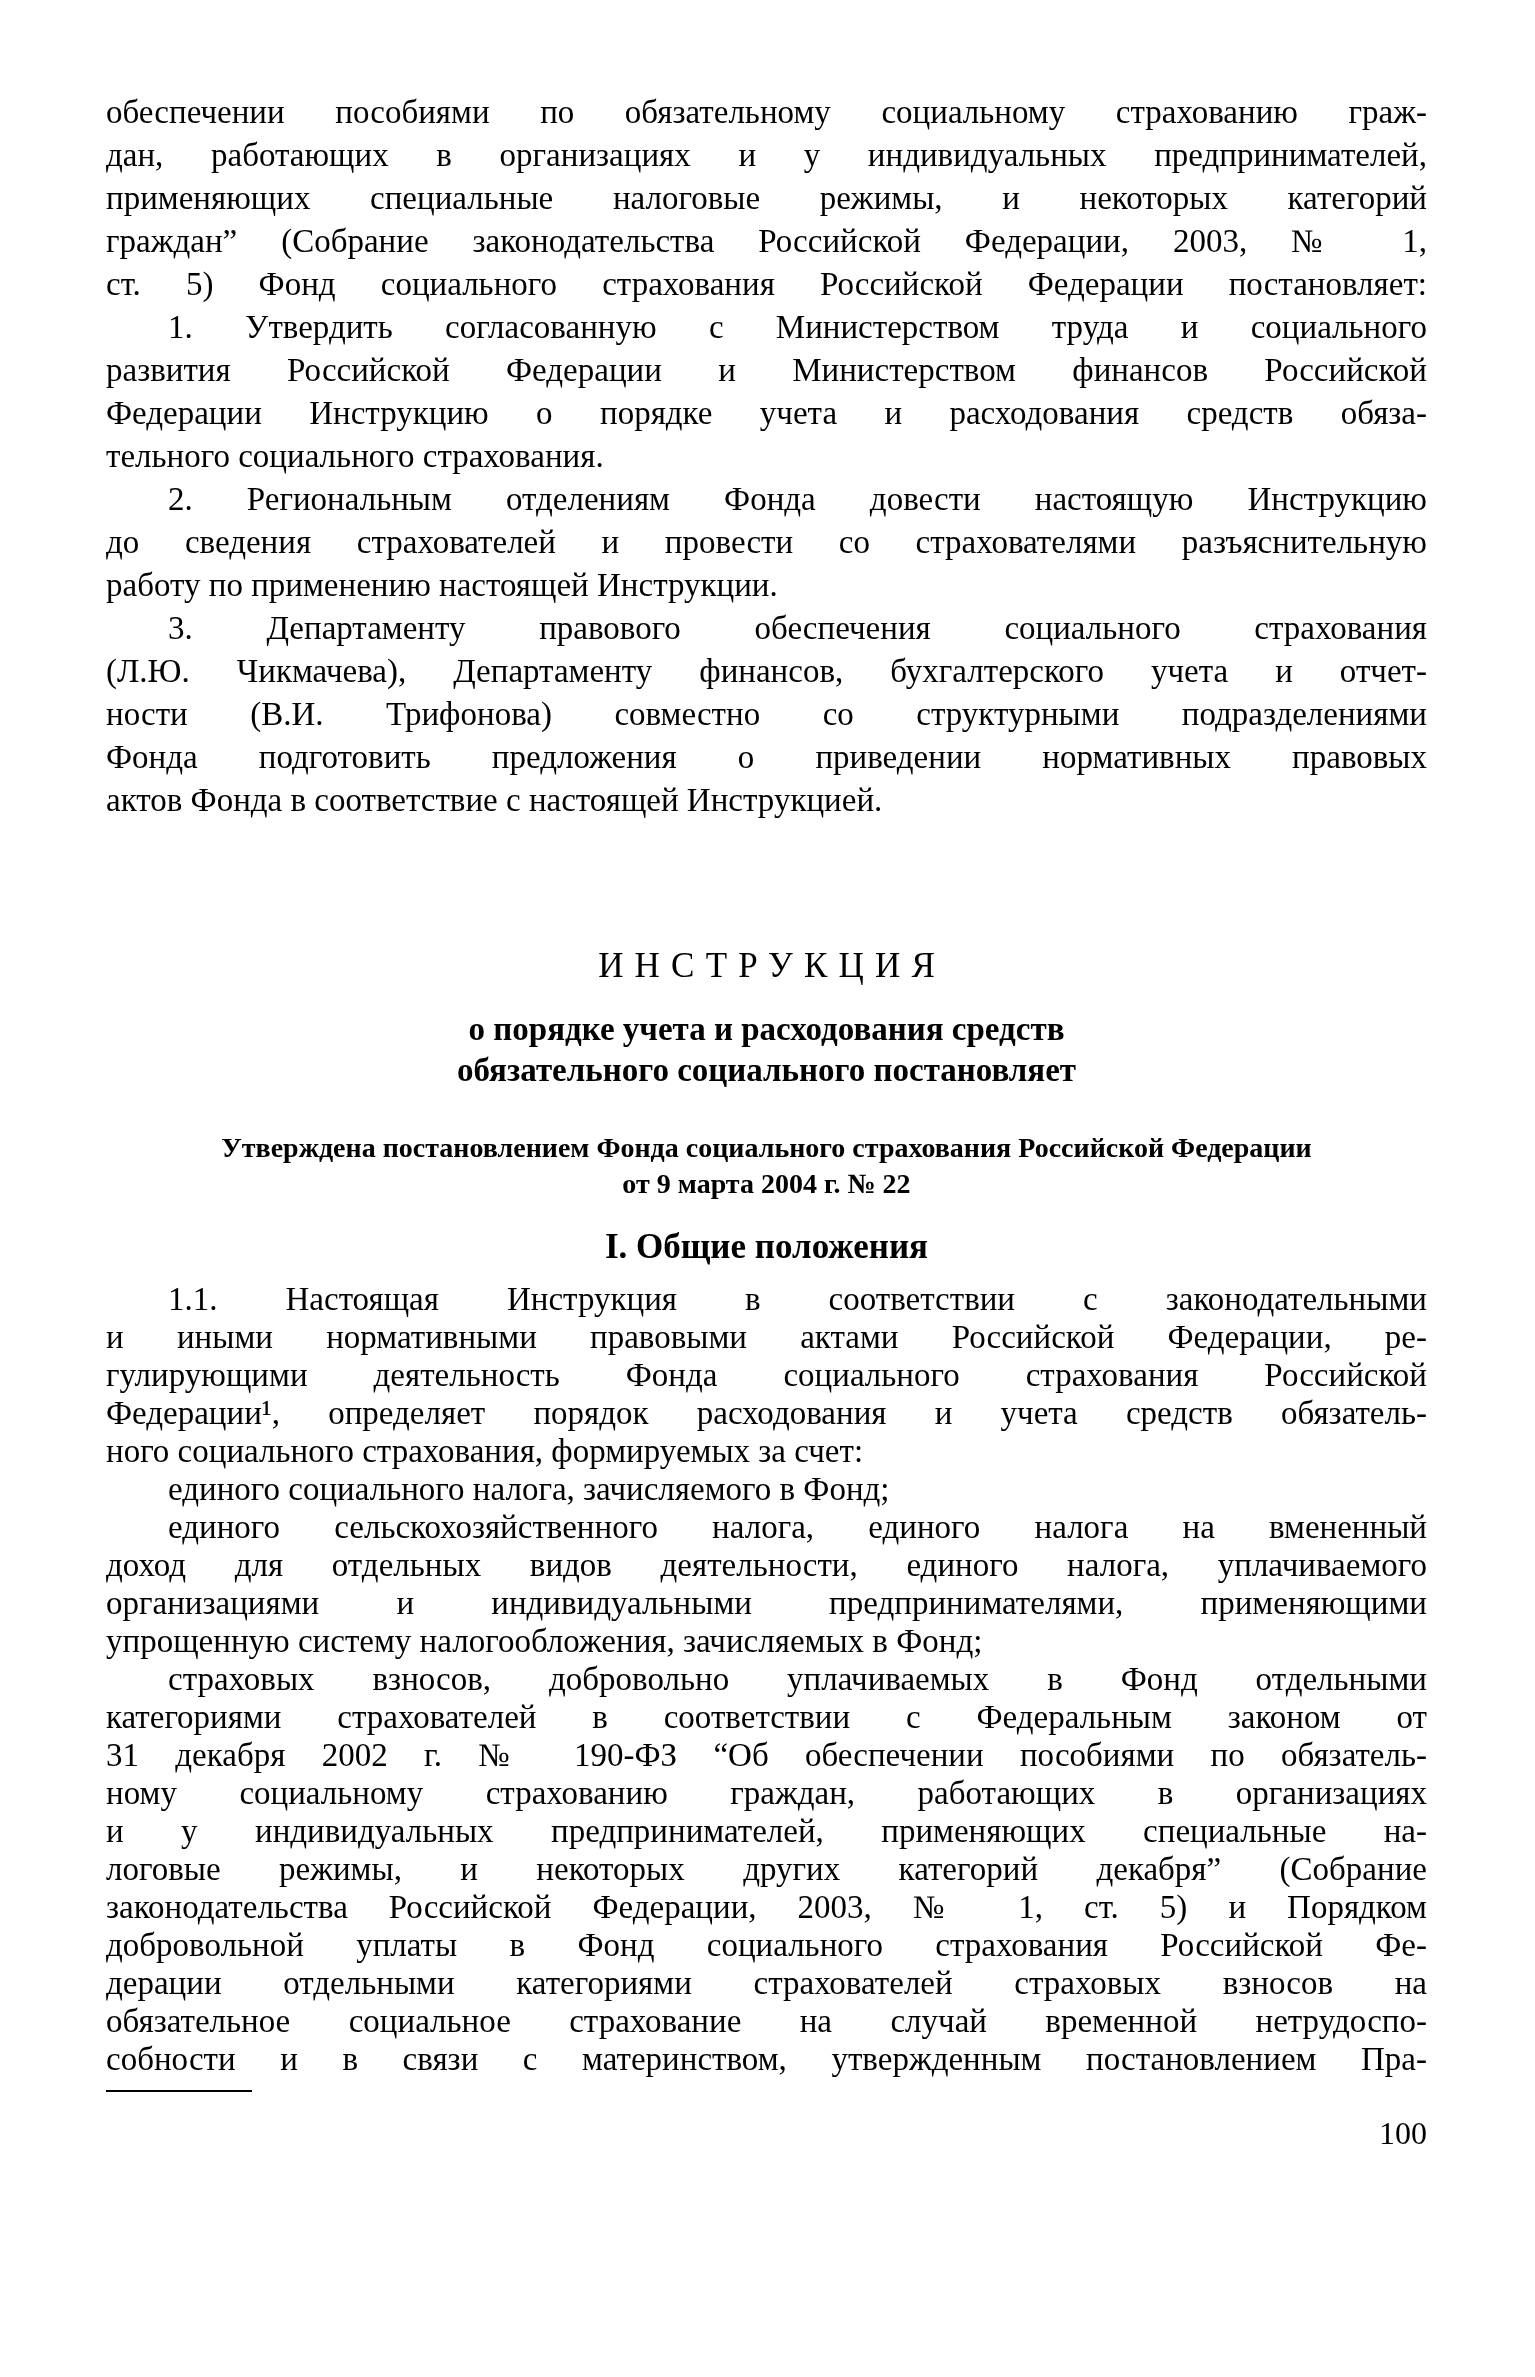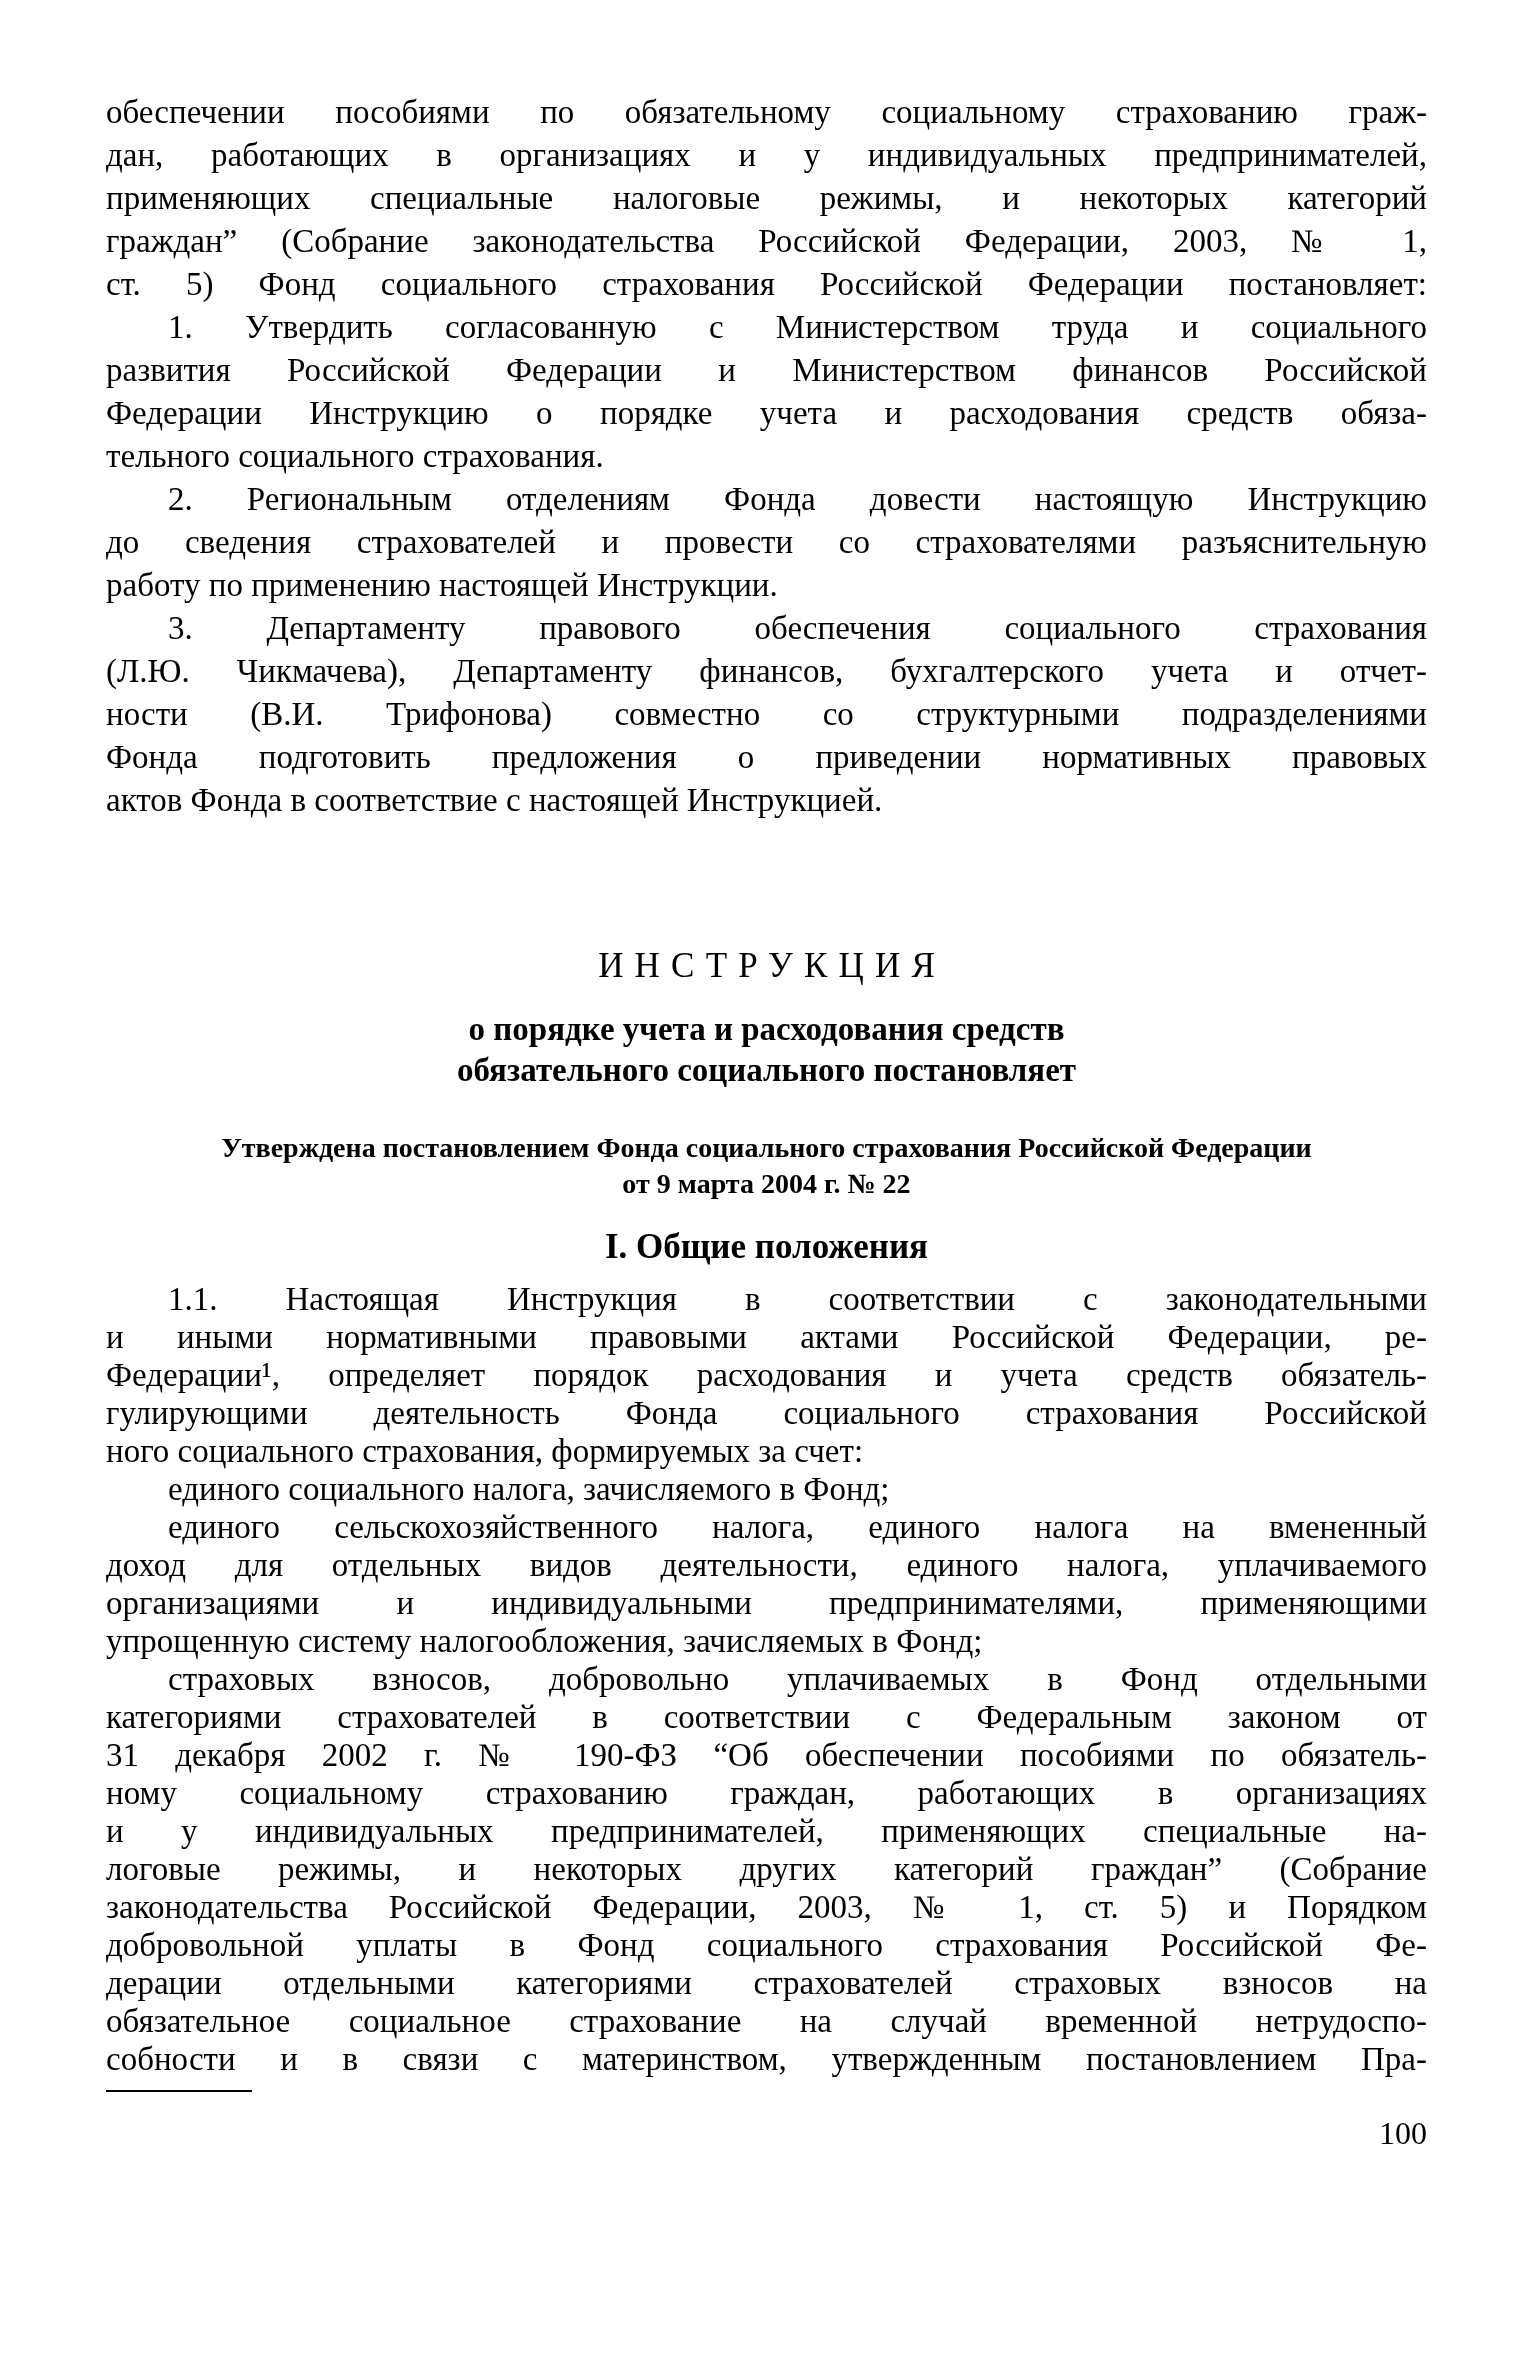--- a/index.html
+++ b/index.html
@@ -131,43 +131,43 @@
     <div class="approved centered">
         <div class="line first">Утверждена постановлением Фонда социального страхования Российской Федерации</div>
         <div class="line last">от 9 марта 2004 г. № 22</div>
       </div>
 
     <div class="section-heading">I. Общие положения</div>
 
     <div class="para tight indent-first clause">
         <div class="line first">1.1. Настоящая Инструкция в соответствии с законодательными</div>
         <div class="line">и иными нормативными правовыми актами Российской Федерации, ре-</div>
+        <div class="line">гулирующими деятельность Фонда социального страхования Российской</div>
         <div class="line">Федерации¹, определяет порядок расходования и учета средств обязатель-</div>
-        <div class="line">гулирующими деятельность Фонда социального страхования Российской</div>
         <div class="line last">ного социального страхования, формируемых за счет:</div>
       </div>
 
     <div class="para tight indent-first">
         <div class="line first last">единого социального налога, зачисляемого в Фонд;</div>
       </div>
 
     <div class="para tight indent-first">
         <div class="line first">единого сельскохозяйственного налога, единого налога на вмененный</div>
         <div class="line">доход для отдельных видов деятельности, единого налога, уплачиваемого</div>
         <div class="line">организациями и индивидуальными предпринимателями, применяющими</div>
         <div class="line last">упрощенную систему налогообложения, зачисляемых в Фонд;</div>
       </div>
 
     <div class="para tight indent-first">
         <div class="line first">страховых взносов, добровольно уплачиваемых в Фонд отдельными</div>
         <div class="line">категориями страхователей в соответствии с Федеральным законом от</div>
         <div class="line">31 декабря 2002 г. № 190-ФЗ “Об обеспечении пособиями по обязатель-</div>
         <div class="line">ному социальному страхованию граждан, работающих в организациях</div>
         <div class="line">и у индивидуальных предпринимателей, применяющих специальные на-</div>
-        <div class="line">логовые режимы, и некоторых других категорий граждан” (Собрание</div>
+        <div class="line">логовые режимы, и некоторых других категорий декабря” (Собрание</div>
         <div class="line">законодательства Российской Федерации, 2003, № 1, ст. 5) и Порядком</div>
         <div class="line">добровольной уплаты в Фонд социального страхования Российской Фе-</div>
         <div class="line">дерации отдельными категориями страхователей страховых взносов на</div>
         <div class="line">обязательное социальное страхование на случай временной нетрудоспо-</div>
         <div class="line">собности и в связи с материнством, утвержденным постановлением Пра-</div>
       </div>
 
     <div class="footnote-rule"></div>
 
 

